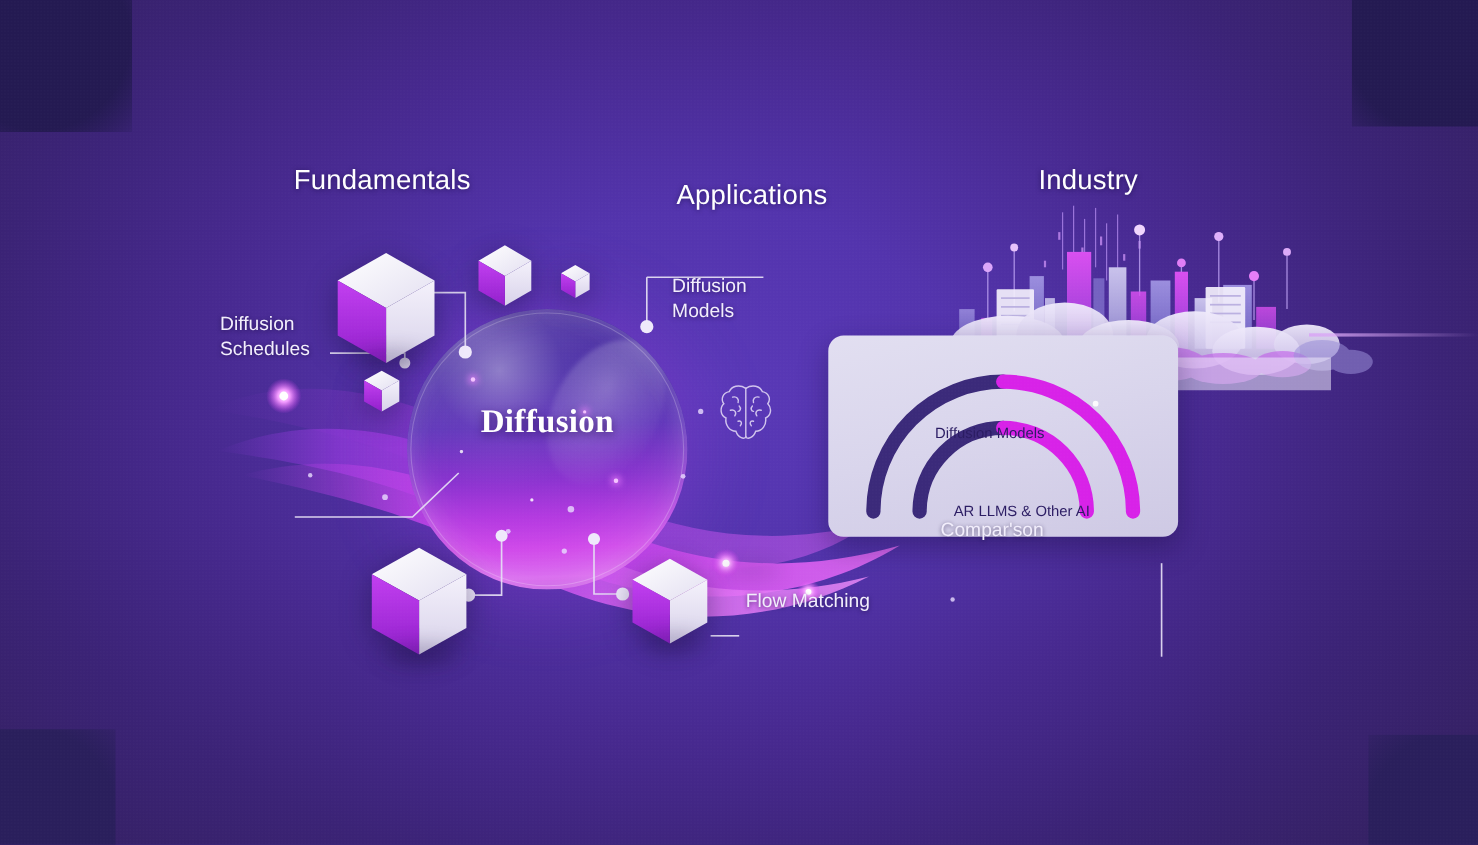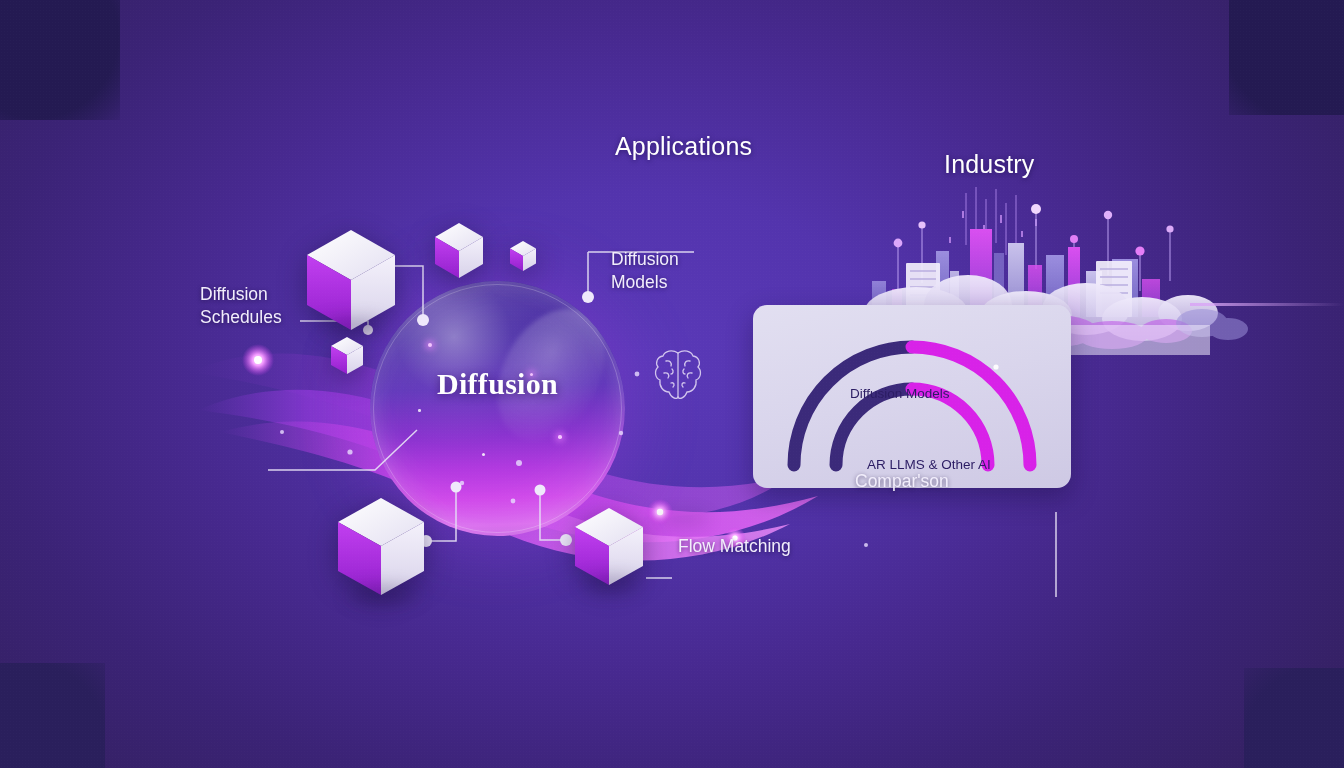--- a/index.html
+++ b/index.html
@@ -32,21 +32,21 @@
      background-image:radial-gradient(rgba(255,255,255,.07) .6px, transparent .7px);
      background-size:3px 3px; }
 
   
   .heading {
     position:absolute; color:#ffffff; font-size:25px; letter-spacing:.2px;
     text-shadow:0 1px 5px rgba(20,10,60,.55);
     white-space:nowrap;
   }
   #h-fundamentals { left:267px; top:150px; }
-  #h-applications { left:615px; top:132px; }
+  #h-applications { left:615px; top:163px; }
   #h-evolution    { left:944px; top:150px; }
 
   
   .callout {
     position:absolute; color:#f2eefc; font-size:17.5px; line-height:1.33;
     text-shadow:0 1px 4px rgba(25,12,60,.6); white-space:pre-line;
   }
   #lbl-schedules   { left:200px; top:283px; }
   #lbl-diffmodels  { left:611px; top:248px; }
   #lbl-codesimp    { left:175px; top:489px; }
@@ -436,20 +436,21 @@
       <path d="M12,26 C16,25 18,28 16,31"></path>
       <path d="M19,36 C22,35 23,38 21,40"></path>
       <path d="M38,14 C34,13 32,16 33,19"></path>
       <path d="M40,26 C36,25 34,28 36,31"></path>
       <path d="M33,36 C30,35 29,38 31,40"></path>
       <path d="M20,22 C22,24 21,27 19,27"></path>
       <path d="M32,22 C30,24 31,27 33,27"></path>
     </g>
   </svg>
 
+  <div class="heading" id="h-fundamentals">Fundamentals</div>
   <div class="heading" id="h-applications">Applications</div>
   <div class="heading" id="h-evolution">Industry</div>
 
   <div class="callout" id="lbl-schedules">Diffusion
 Schedules</div>
   <div class="callout" id="lbl-diffmodels">Diffusion
 Models</div>
   <div class="callout" id="lbl-flowmatch">Flow Matching</div>
   <div class="callout" id="lbl-comparison">Compar'son</div>
 

